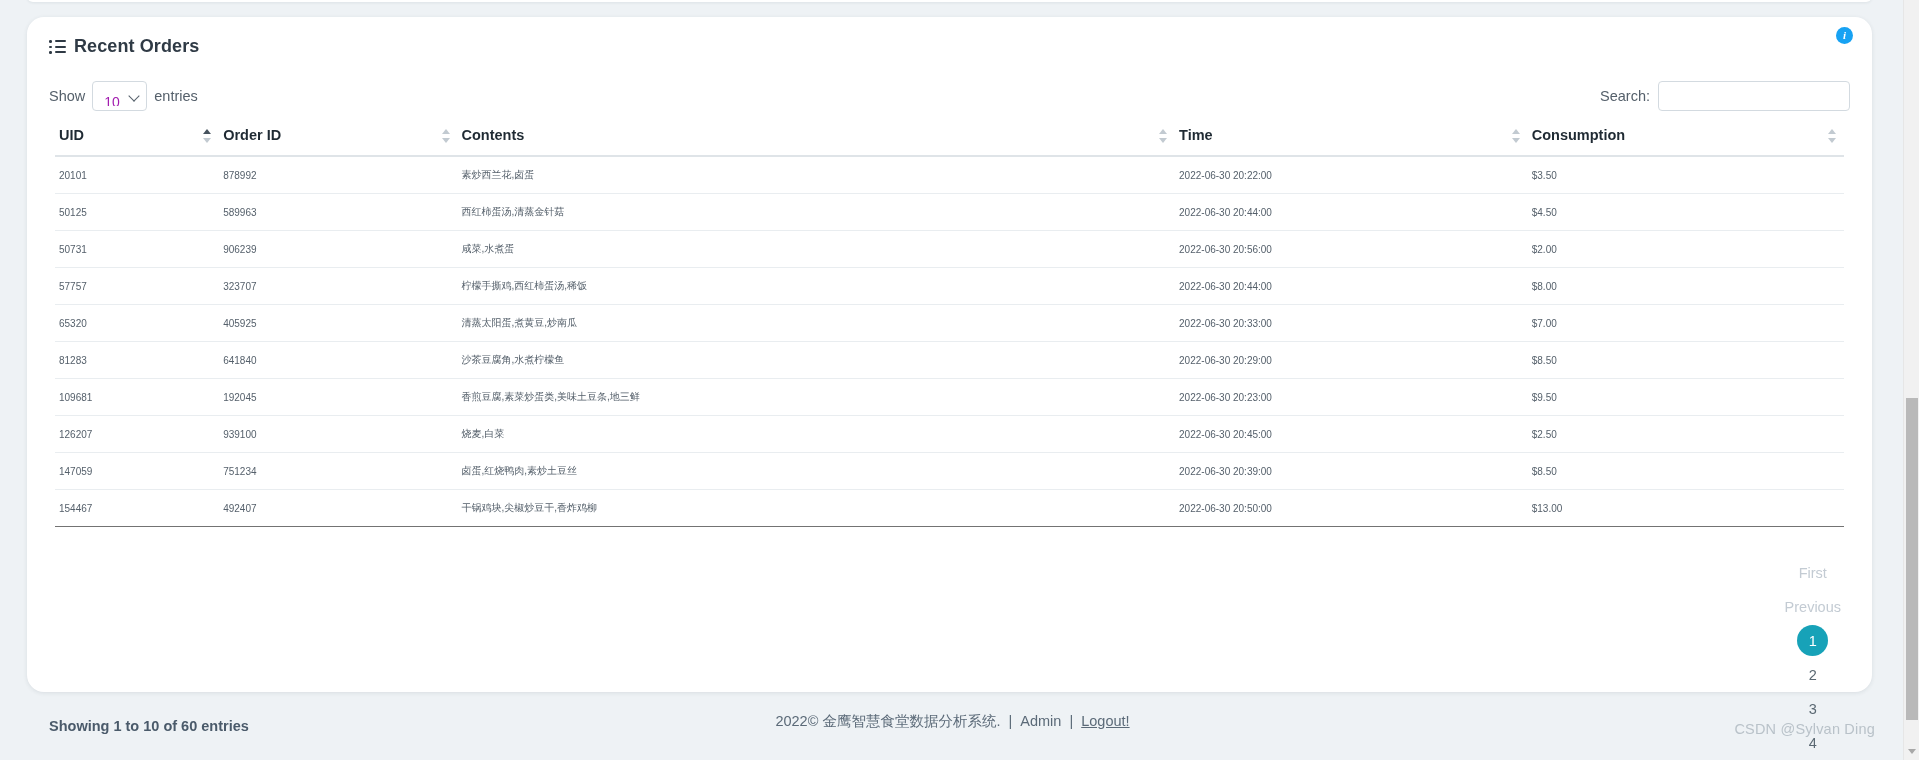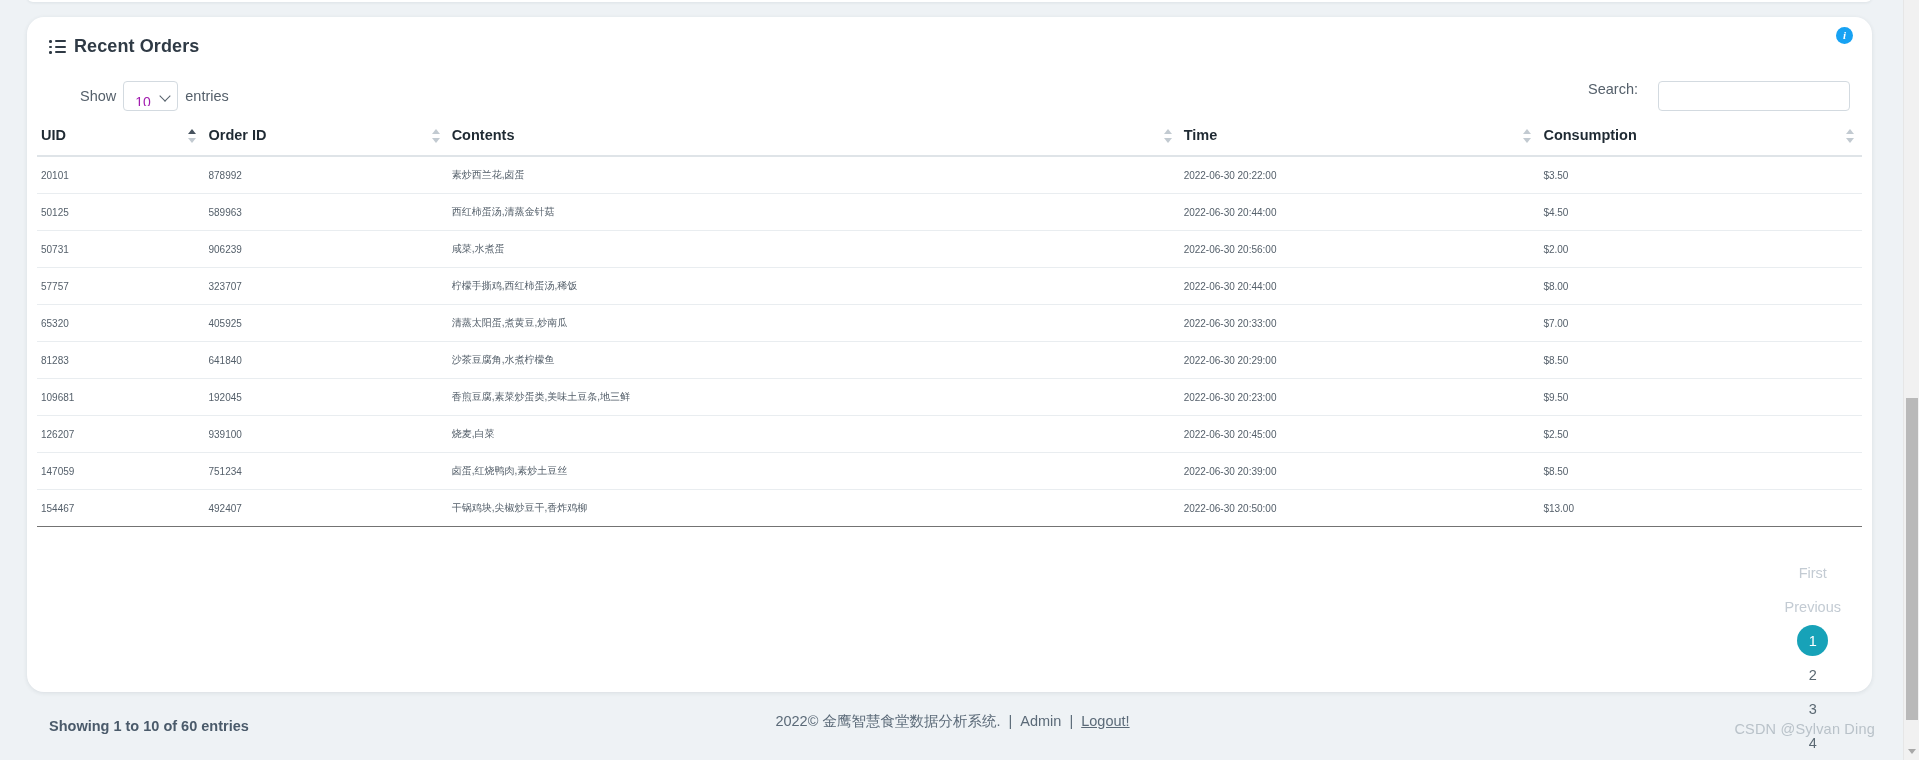--- a/index.html
+++ b/index.html
@@ -106,21 +106,20 @@
     text-align: center;
     cursor: pointer;
   }
 
   .table-controls {
     display: flex;
     align-items: center;
     justify-content: space-between;
     padding: 0 22px;
     height: 42px;
-    margin-left: 31px;
   }
 
   .length-control {
     display: flex;
     align-items: center;
     gap: 7px;
     font-size: 14.5px;
     color: #55606b;
   }
 
@@ -143,39 +142,39 @@
     right: 9px; top: 11px;
     width: 8px; height: 8px;
     border-right: 1.6px solid #55606b;
     border-bottom: 1.6px solid #55606b;
     transform: rotate(45deg);
     pointer-events: none;
   }
 
   .search-control {
     display: flex;
-    align-items: flex-start;
-    gap: 20px;
+    align-items: center;
+    gap: 8px;
     font-size: 14.5px;
     color: #55606b;
   }
   .search-input {
     width: 192px;
     height: 30px;
     border: 1px solid #d3dae0;
     border-radius: 4px;
     padding: 4px 9px;
     font-size: 14px;
     color: #55606b;
     font-family: "Liberation Sans", sans-serif;
     outline: none;
     background: #fff;
   }
 
-  .table-wrap { padding: 0 10px; }
+  .table-wrap { padding: 0 28px; }
 
   table.orders {
     width: 100%;
     border-collapse: collapse;
     table-layout: fixed;
   }
 
   table.orders th {
     text-align: left;
     font-size: 14.5px;

